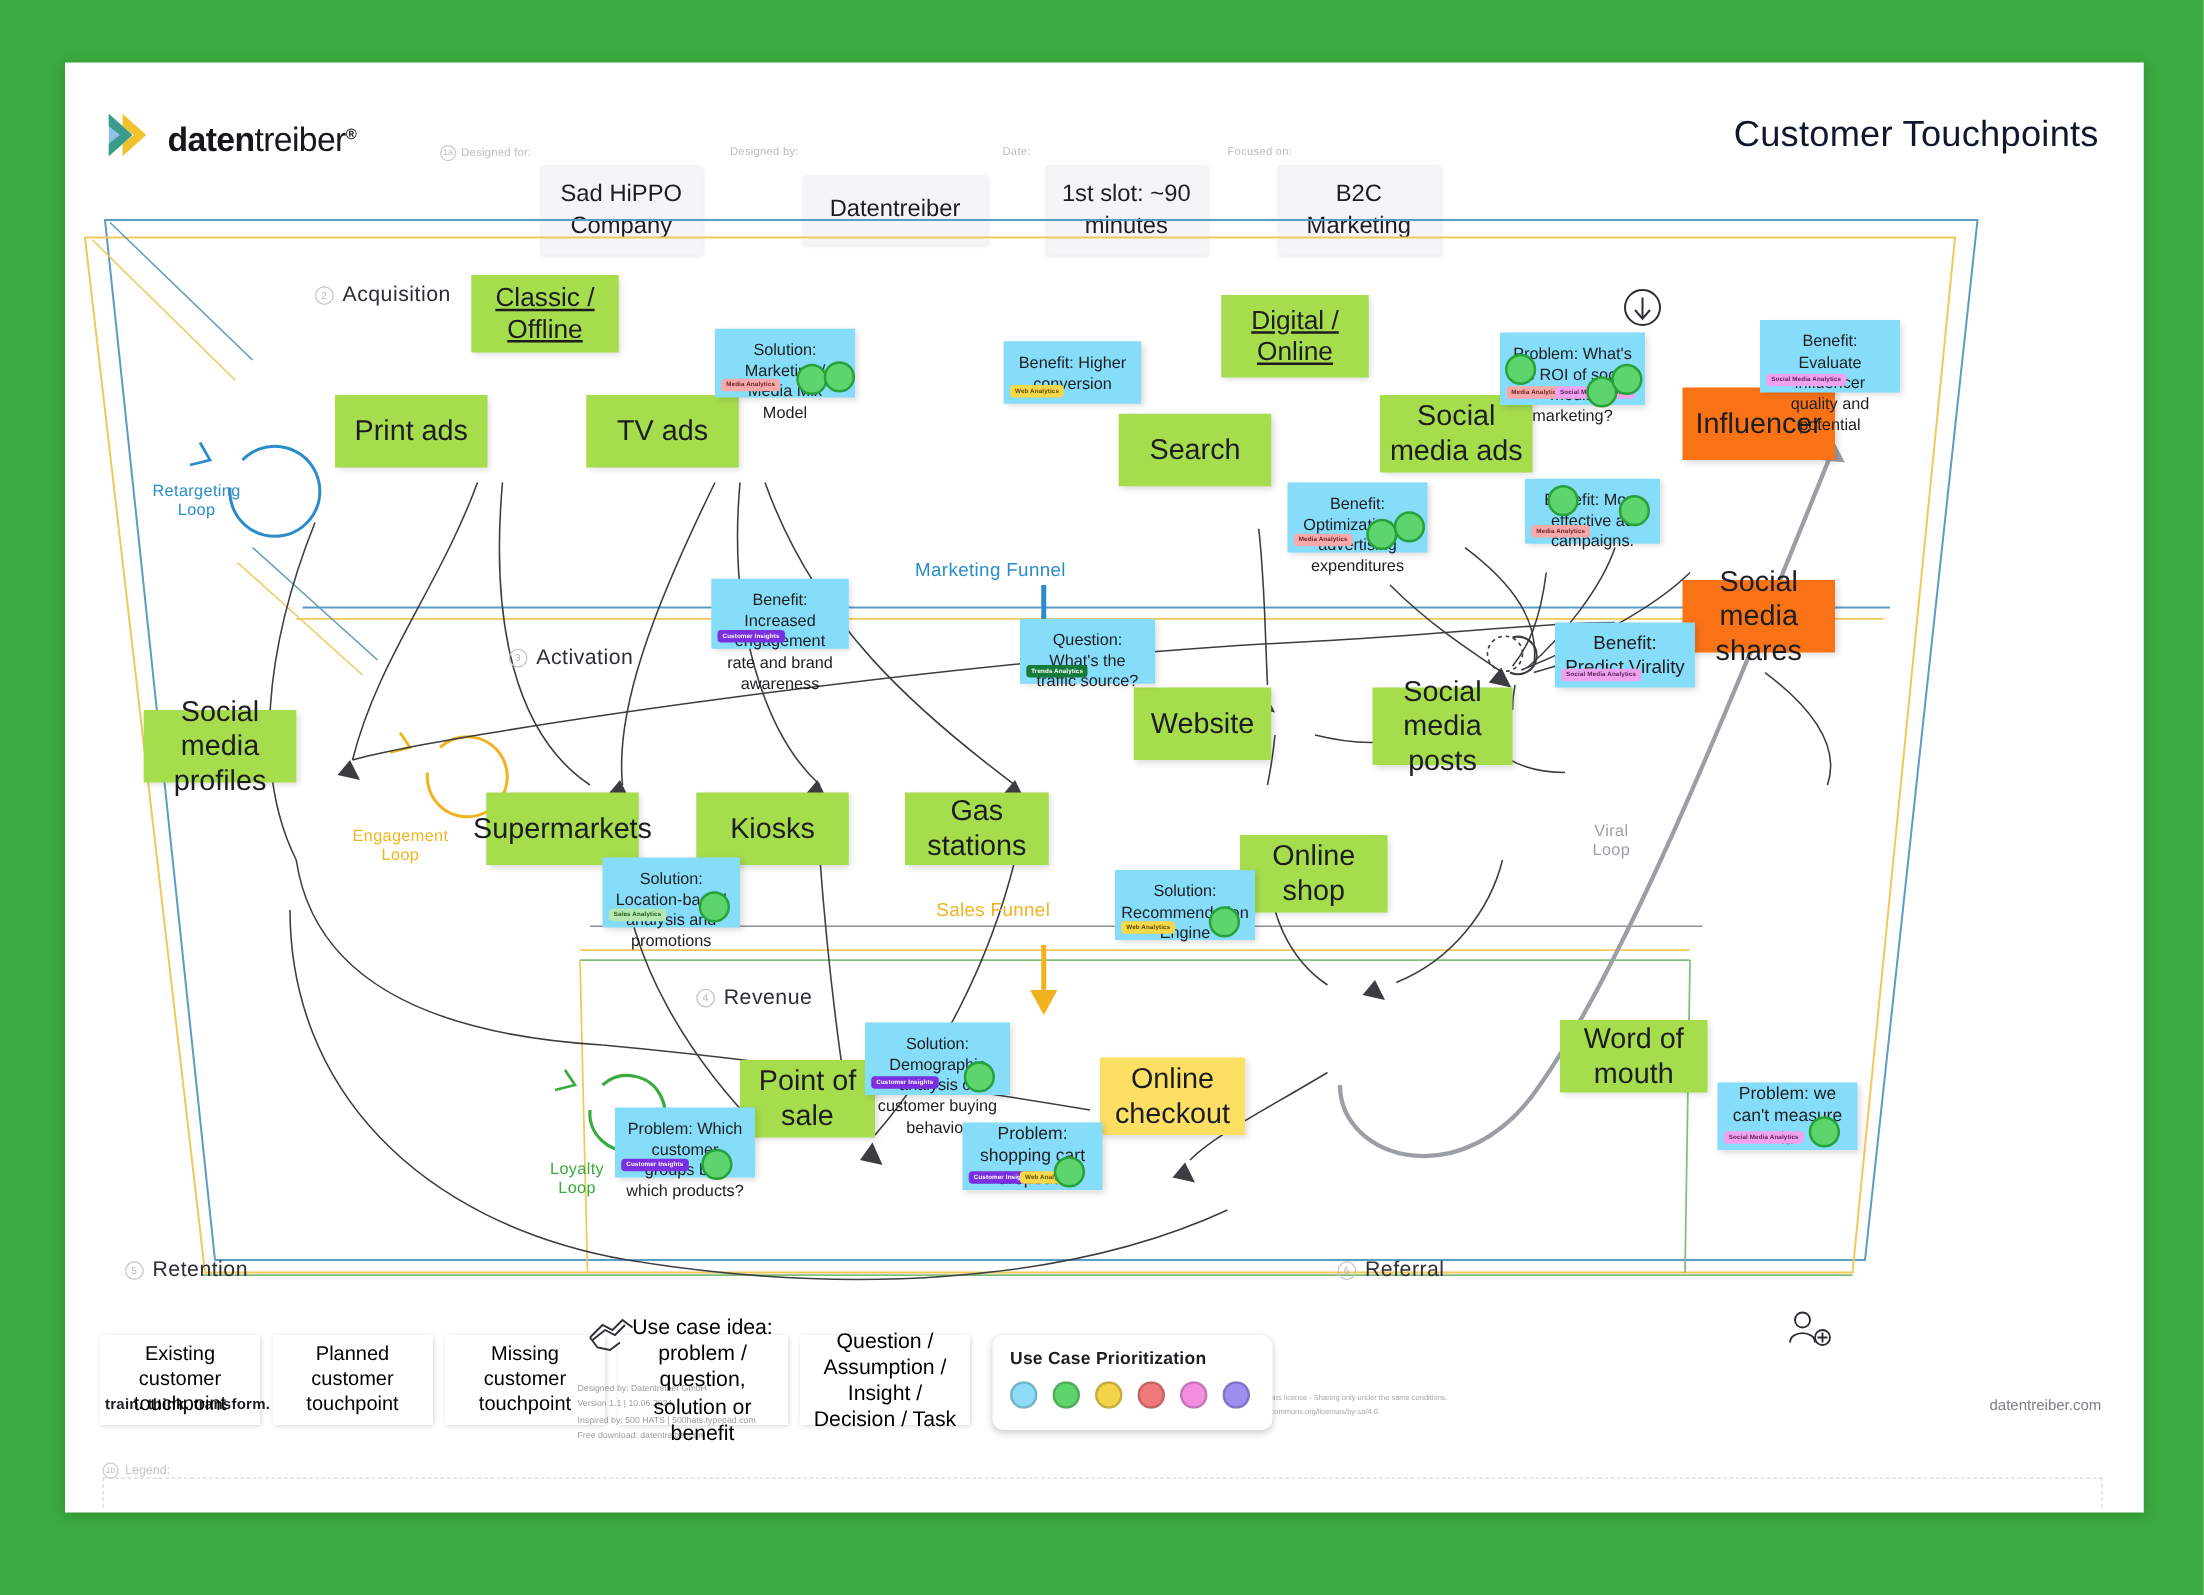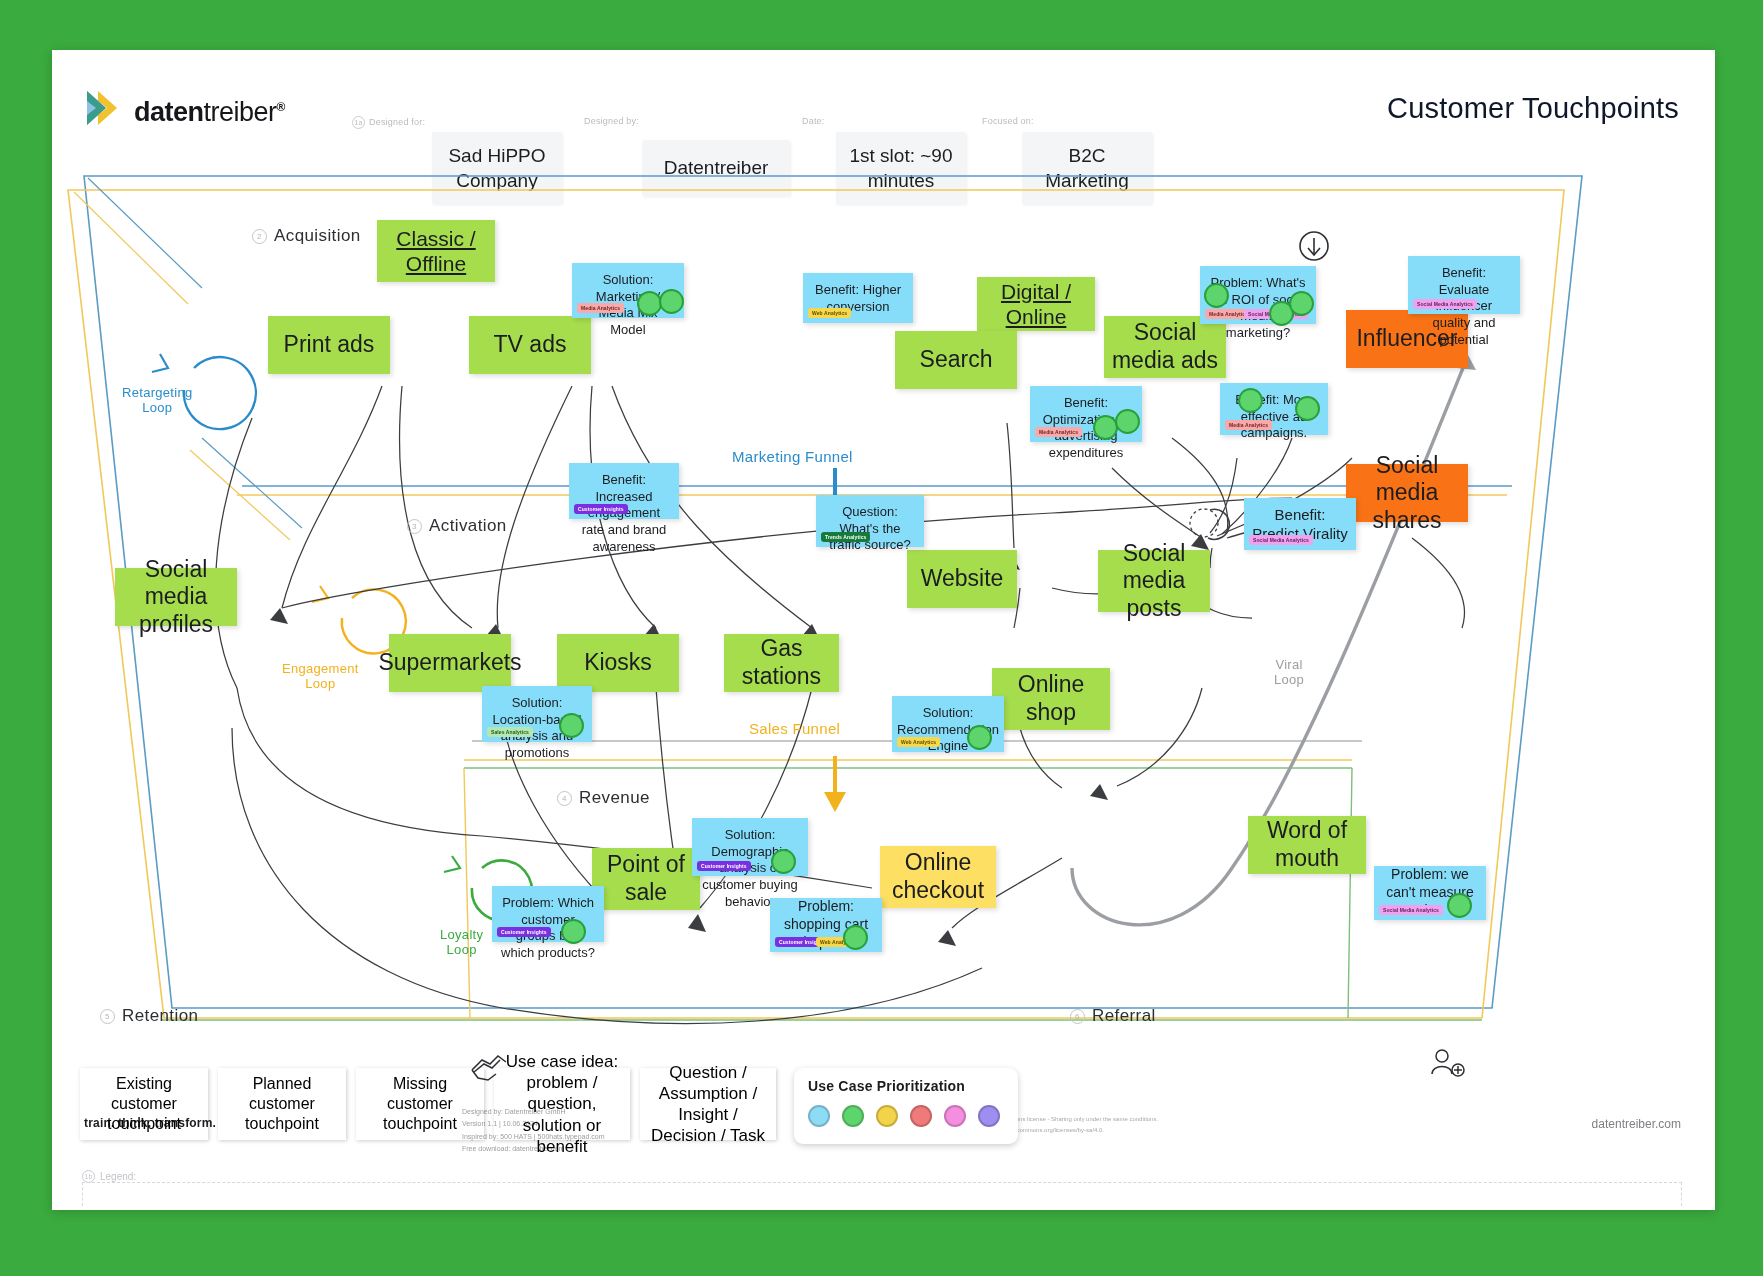--- a/index.html
+++ b/index.html
@@ -311,21 +311,21 @@
     <div class="looplbl" style="left: 388px; top: 760px; color: rgb(58, 171, 62); white-space: pre-line;">Loyalty
 Loop</div>
     <div class="looplbl" style="left: 1222px; top: 490px; color: rgb(155, 158, 162); white-space: pre-line;">Viral
 Loop</div>
 
     <div class="funnel-lbl" style="left:680px; top:280px; color:#2a8ccb;">Marketing Funnel</div>
     <div class="funnel-lbl" style="left:697px; top:552px; color:#f2b21e;">Sales Funnel</div>
 
     <div class="note green hdr" style="left: 325px; top: 52px; width: 118px; height: 62px; white-space: pre-line;">Classic /
 Offline</div>
-    <div class="note green hdr" style="left: 925px; top: 68px; width: 118px; height: 54px; white-space: pre-line; margin-top: 41px;">Digital /
+    <div class="note green hdr" style="left: 925px; top: 68px; width: 118px; height: 66px; white-space: pre-line;">Digital /
 Online</div>
 
     <div class="note green tp" style="left:216px; top:148px; width:122px; height:58px;">Print ads</div>
     <div class="note green tp" style="left:417px; top:148px; width:122px; height:58px;">TV ads</div>
     <div class="note green tp" style="left:843px; top:163px; width:122px; height:58px;">Search</div>
     <div class="note green tp" style="left: 1052px; top: 148px; width: 122px; height: 62px; white-space: pre-line;">Social
 media ads</div>
     <div class="note red tp" style="left:1294px; top:142px; width:122px; height:58px;">Influencer</div>
     <div class="note green tp" style="left: 63px; top: 400px; width: 122px; height: 58px; white-space: pre-line;" style2="">Social media
 profiles</div>

